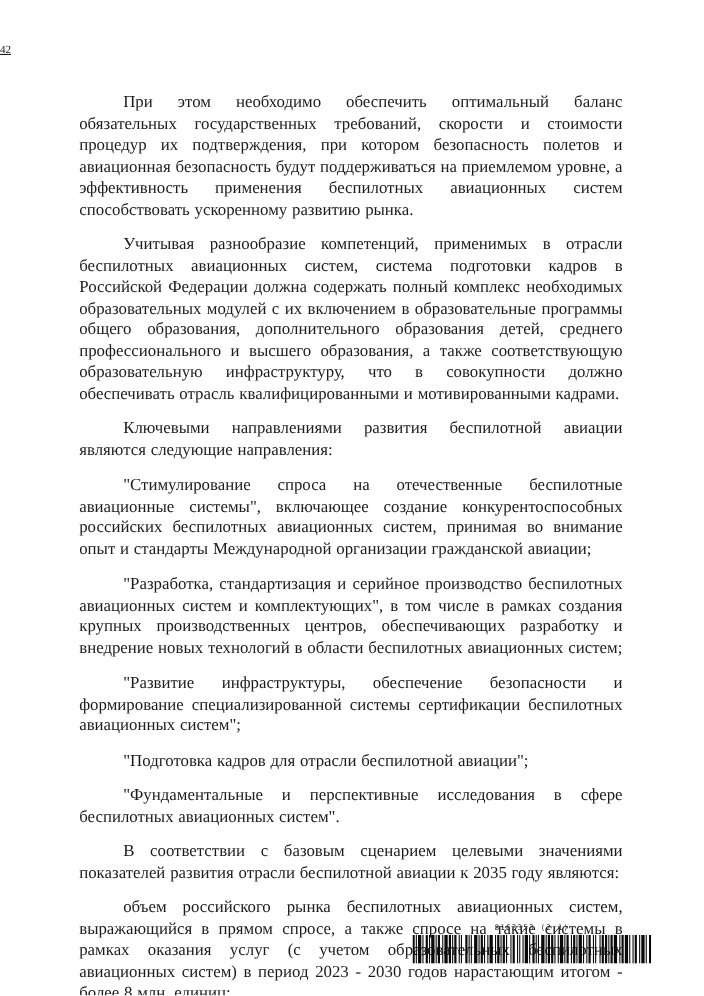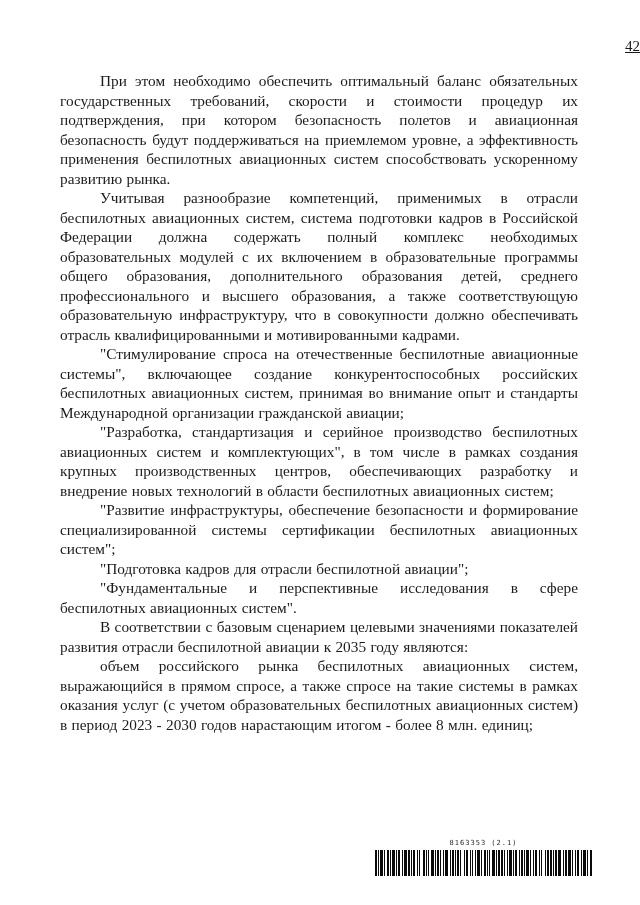--- a/index.html
+++ b/index.html
@@ -14,33 +14,33 @@
     background: #ffffff;
     overflow: hidden;
     font-family: "Liberation Serif", "DejaVu Serif", serif;
     color: #1b1b1b;
   }
   .page-number {
     position: absolute;
     top: 37px;
     left: 0;
     width: 100%;
-    text-align: right;
-    font-size: 15px;
+    text-align: left;
+    font-size: 10px;
     line-height: 18px;
     text-decoration: underline;
   }
   .body-text {
     position: absolute;
     top: 71px;
     left: 60px;
     width: 518px;
   }
   .para {
-    margin: 0;
+    margin: 12px;
     font-size: 15.3px;
     line-height: 19.5px;
     text-align: justify;
     text-indent: 40px;
     word-spacing: 0.5px;
   }
   .barcode {
     position: absolute;
     left: 375px;
     top: 839px;
@@ -70,20 +70,21 @@
 </head>
 <body>
 
 <div class="page">
 
   <div class="page-number">42</div>
 
   <div class="body-text">
     <p class="para">При этом необходимо обеспечить оптимальный баланс обязательных государственных требований, скорости и стоимости процедур их подтверждения, при котором безопасность полетов и авиационная безопасность будут поддерживаться на приемлемом уровне, а эффективность применения беспилотных авиационных систем способствовать ускоренному развитию рынка.</p>
     <p class="para">Учитывая разнообразие компетенций, применимых в отрасли беспилотных авиационных систем, система подготовки кадров в Российской Федерации должна содержать полный комплекс необходимых образовательных модулей с их включением в образовательные программы общего образования, дополнительного образования детей, среднего профессионального и высшего образования, а также соответствующую образовательную инфраструктуру, что в совокупности должно обеспечивать отрасль квалифицированными и мотивированными кадрами.</p>
+    <p class="para">Ключевыми направлениями развития беспилотной авиации являются следующие направления:</p>
     <p class="para">"Стимулирование спроса на отечественные беспилотные авиационные системы", включающее создание конкурентоспособных российских беспилотных авиационных систем, принимая во внимание опыт и стандарты Международной организации гражданской авиации;</p>
     <p class="para">"Разработка, стандартизация и серийное производство беспилотных авиационных систем и комплектующих", в том числе в рамках создания крупных производственных центров, обеспечивающих разработку и внедрение новых технологий в области беспилотных авиационных систем;</p>
     <p class="para">"Развитие инфраструктуры, обеспечение безопасности и формирование специализированной системы сертификации беспилотных авиационных систем";</p>
     <p class="para">"Подготовка кадров для отрасли беспилотной авиации";</p>
     <p class="para">"Фундаментальные и перспективные исследования в сфере беспилотных авиационных систем".</p>
     <p class="para">В соответствии с базовым сценарием целевыми значениями показателей развития отрасли беспилотной авиации к 2035 году являются:</p>
     <p class="para">объем российского рынка беспилотных авиационных систем, выражающийся в прямом спросе, а также спросе на такие системы в рамках оказания услуг (с учетом образовательных беспилотных авиационных систем) в период 2023 - 2030 годов нарастающим итогом - более 8 млн. единиц;</p>
   </div>
 
   <div class="barcode">

